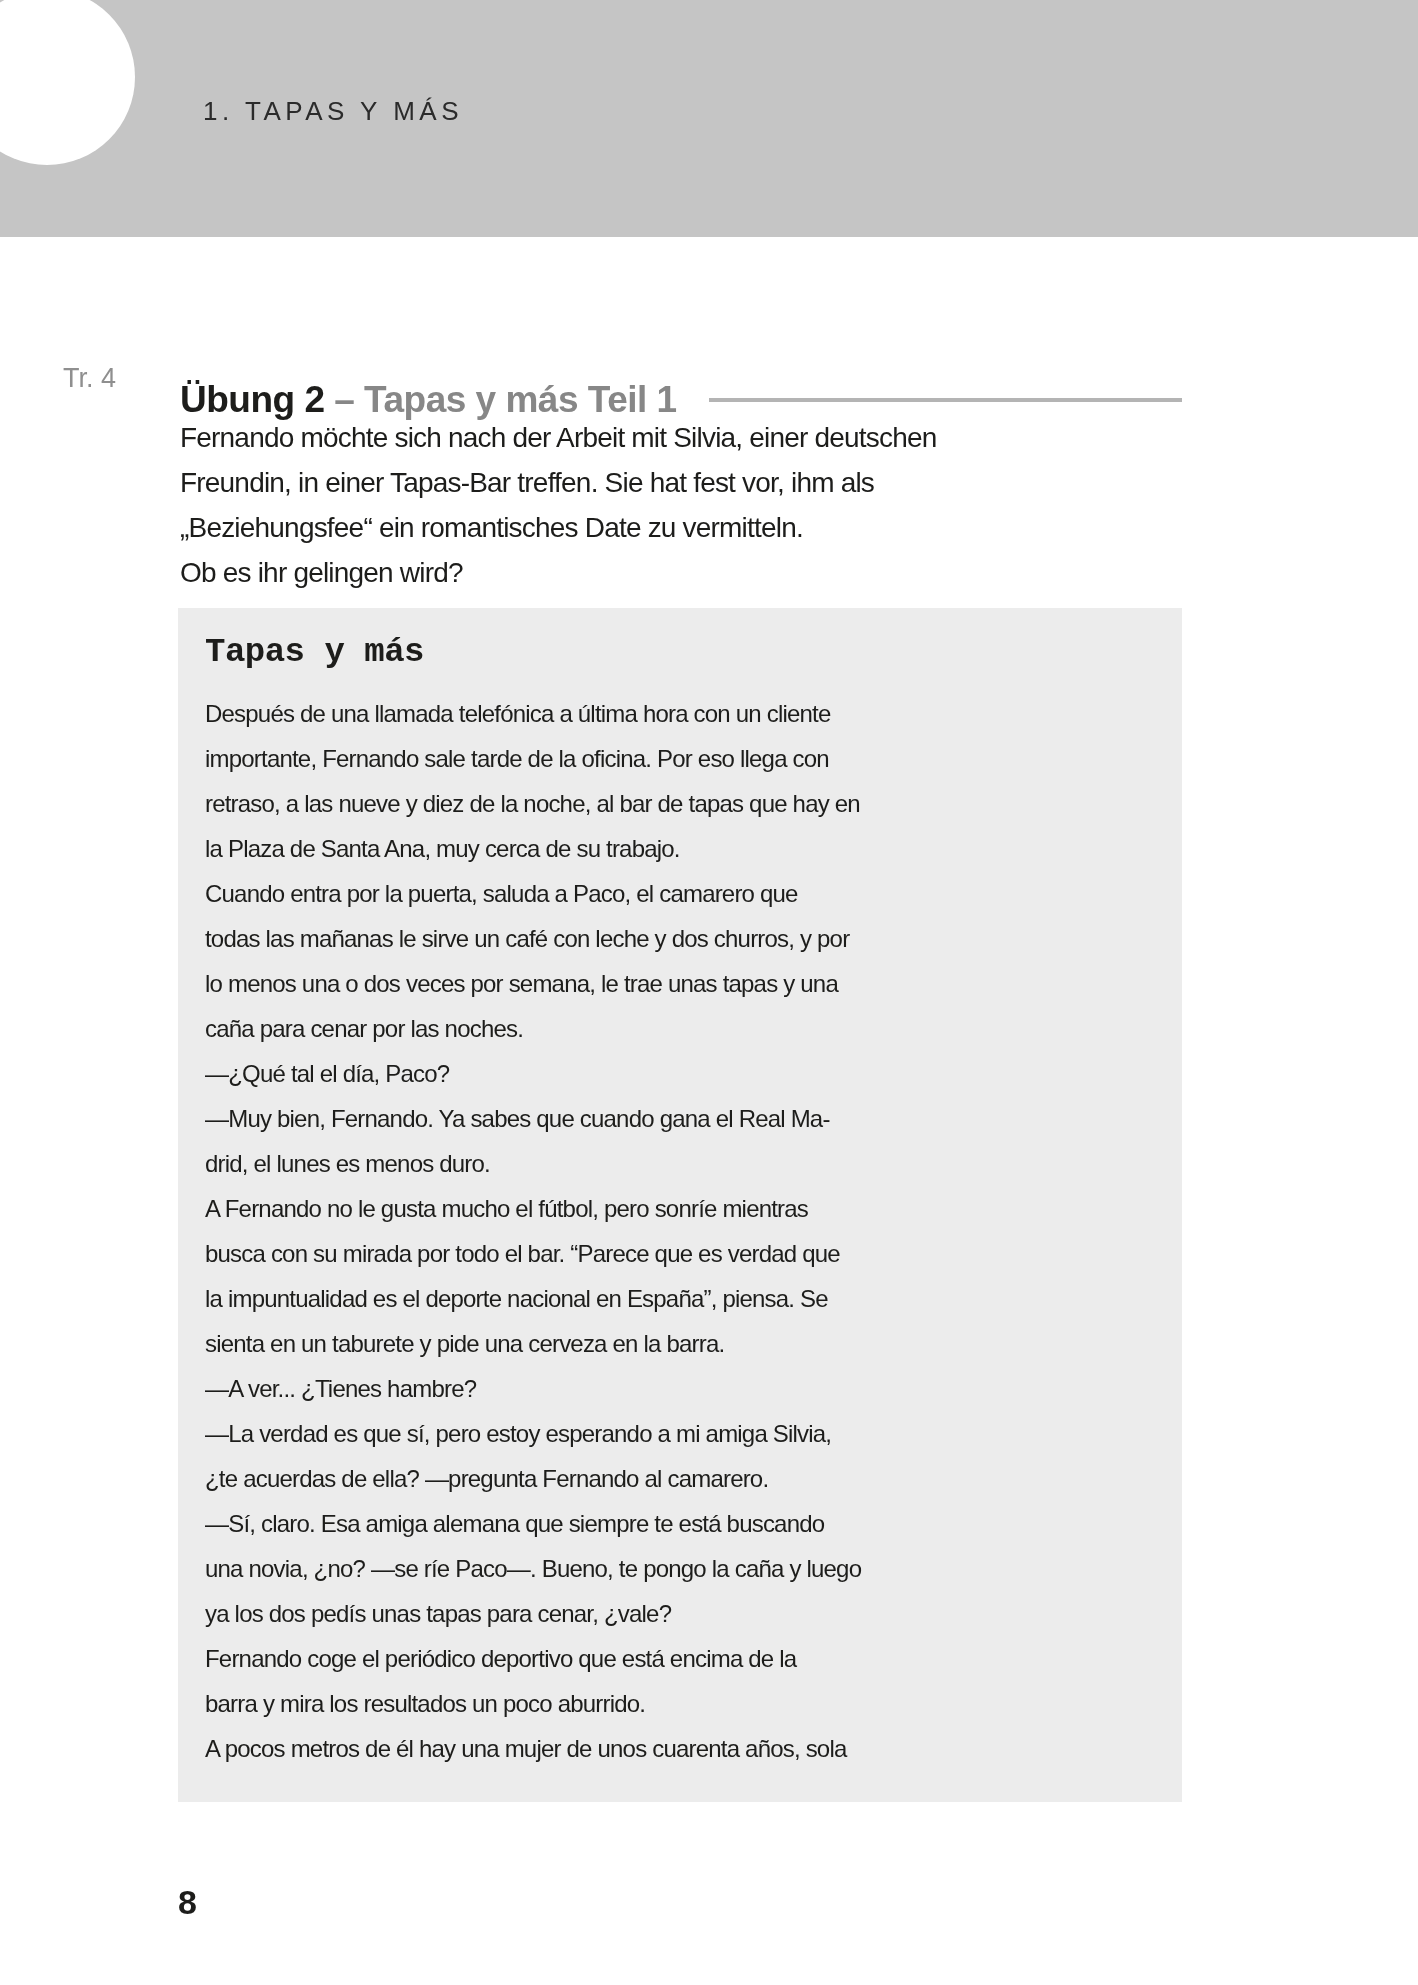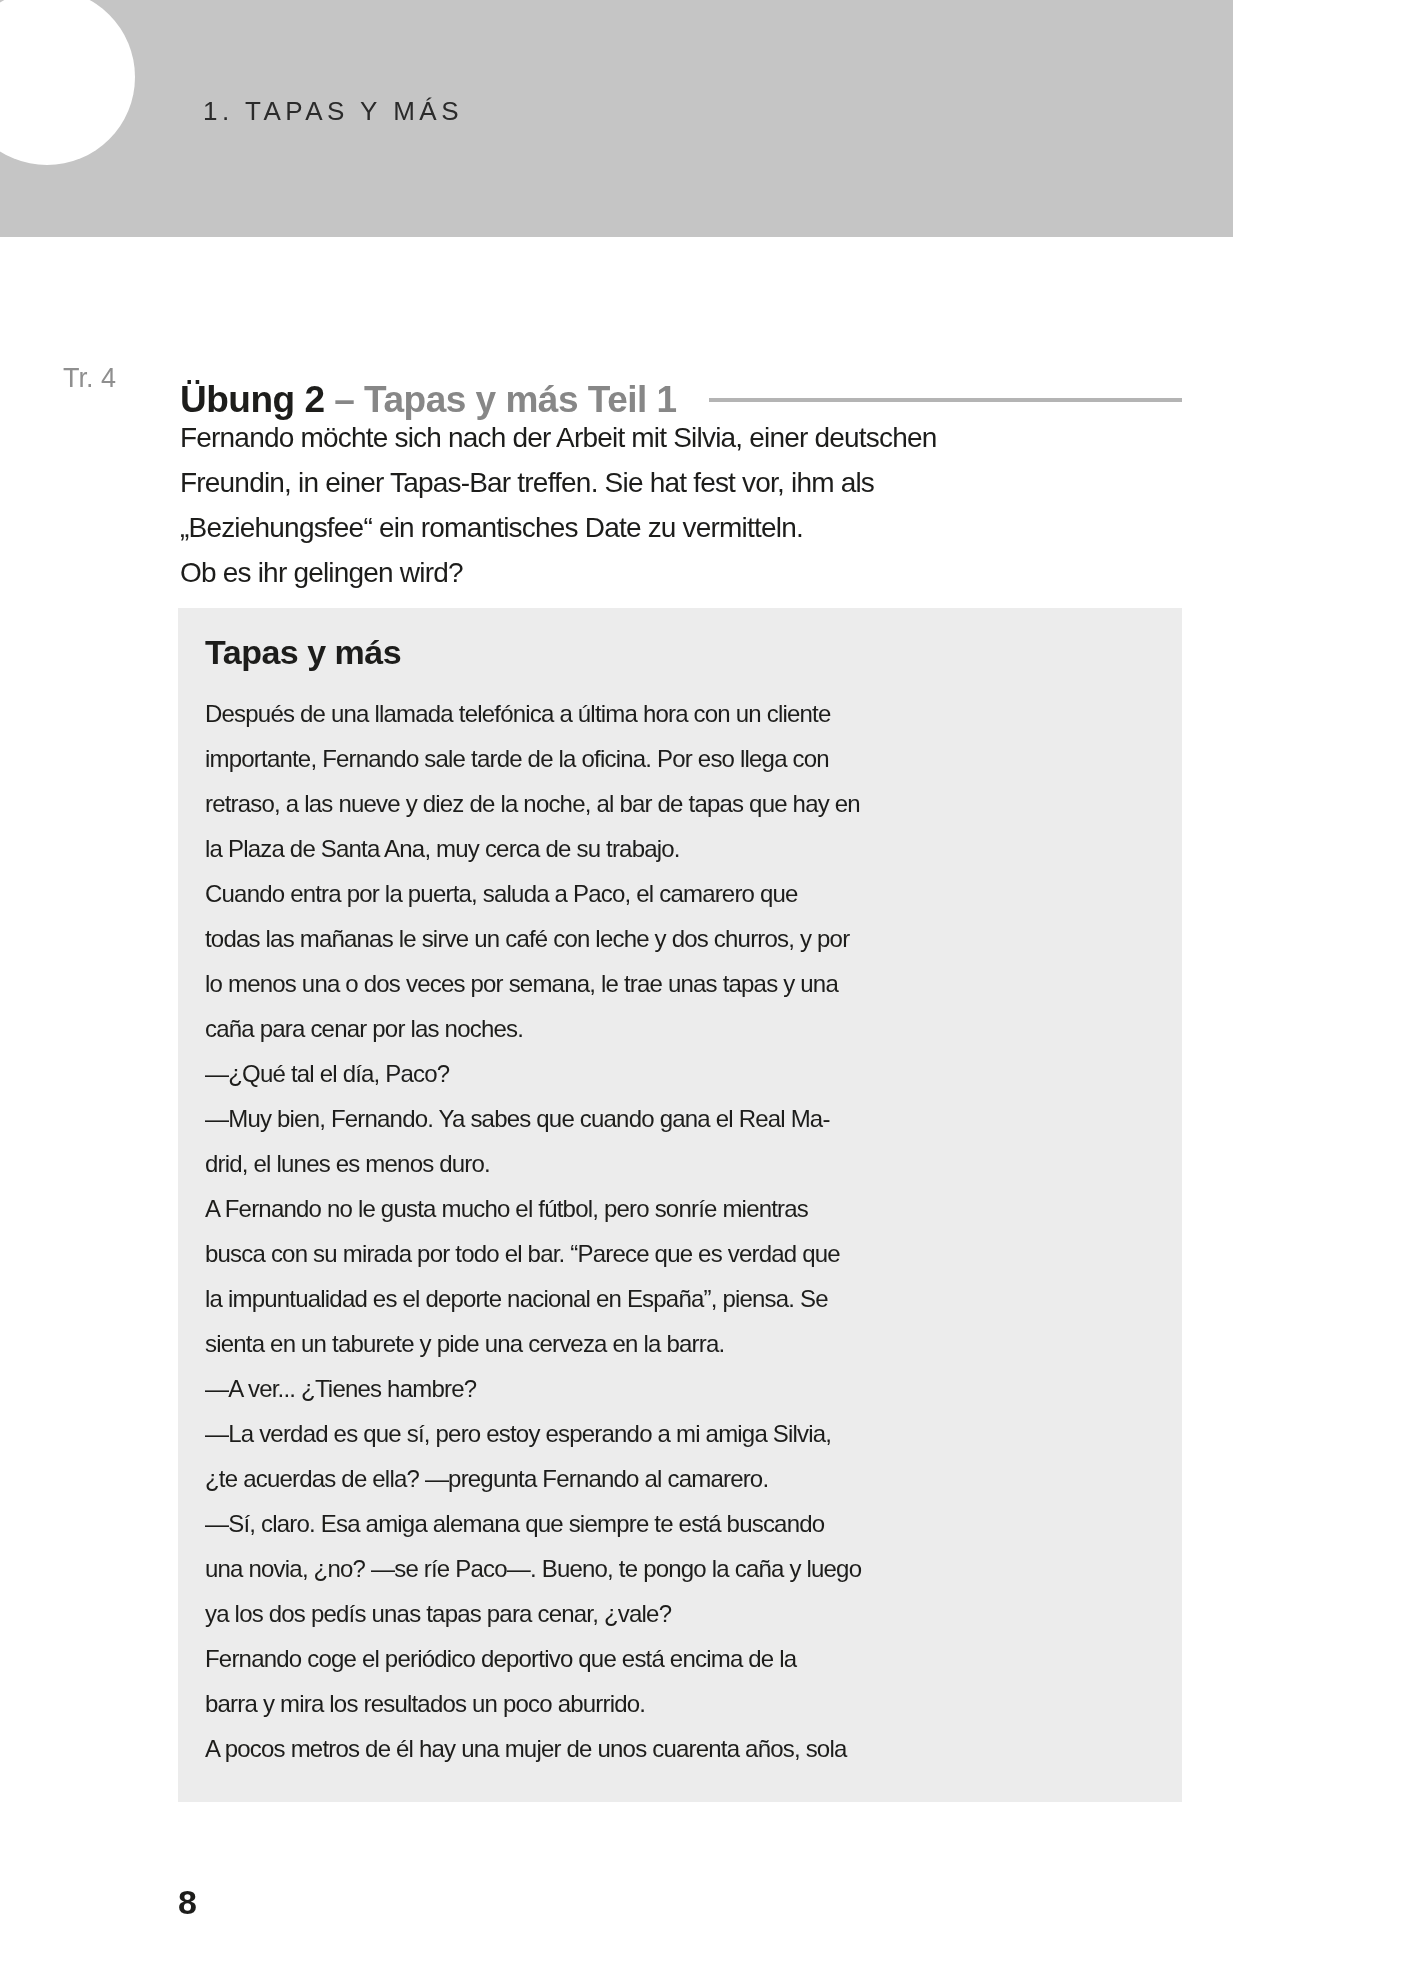--- a/index.html
+++ b/index.html
@@ -10,21 +10,21 @@
     background: #ffffff;
     font-family: "Liberation Sans", sans-serif;
     color: #1d1d1b;
     overflow: hidden;
   }
 
   
   .header-band {
     position: absolute;
     left: 0; top: 0;
-    width: 1233px; height: 237px;
+    width: 1418px; height: 237px;
     background: #c5c5c5;
     overflow: hidden;
   }
   .circle {
     position: absolute;
     left: -41px; top: -11px;
     width: 176px; height: 176px;
     border-radius: 50%;
     background: #ffffff;
   }
@@ -99,20 +99,21 @@
   }
   .box-title {
     position: absolute;
     left: 27px; top: 24px;
     font-weight: bold;
     font-size: 34px;
     line-height: 40px;
     letter-spacing: -0.5px;
     white-space: pre;
     color: #1d1d1b;
+    font-family: Liberation Mono, monospace;
   }
   .box-body {
     position: absolute;
     left: 27px; top: 83px;
     width: 965px;
     font-size: 24px;
     line-height: 45px;
     letter-spacing: -0.8px;
     white-space: pre;
     color: #1d1d1b;

